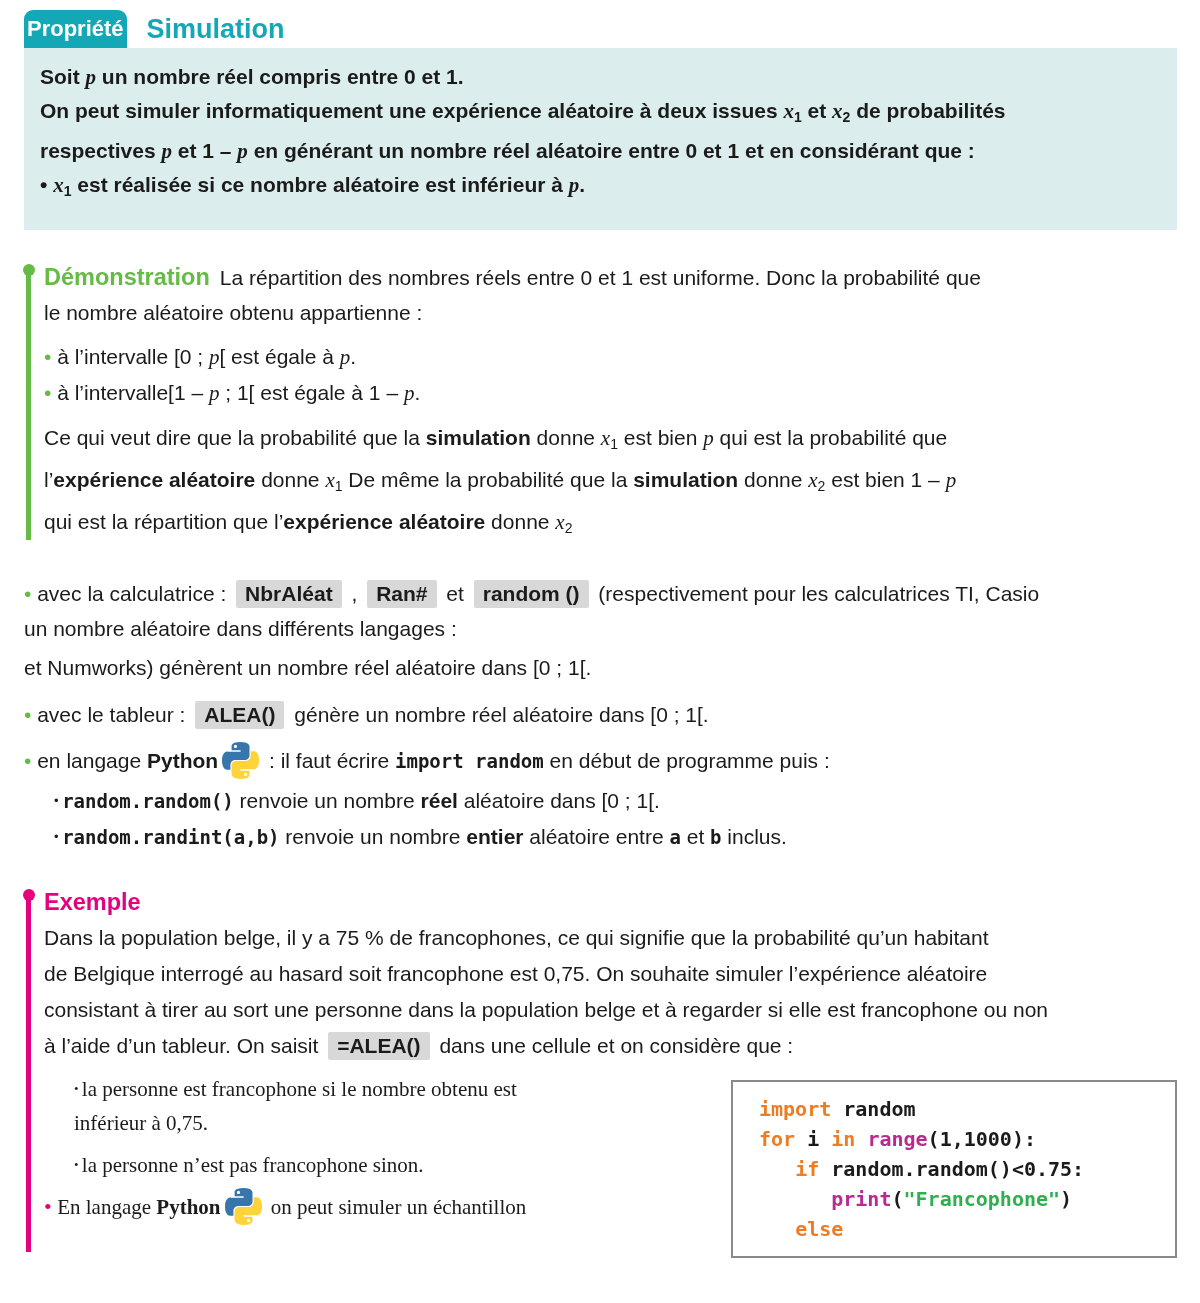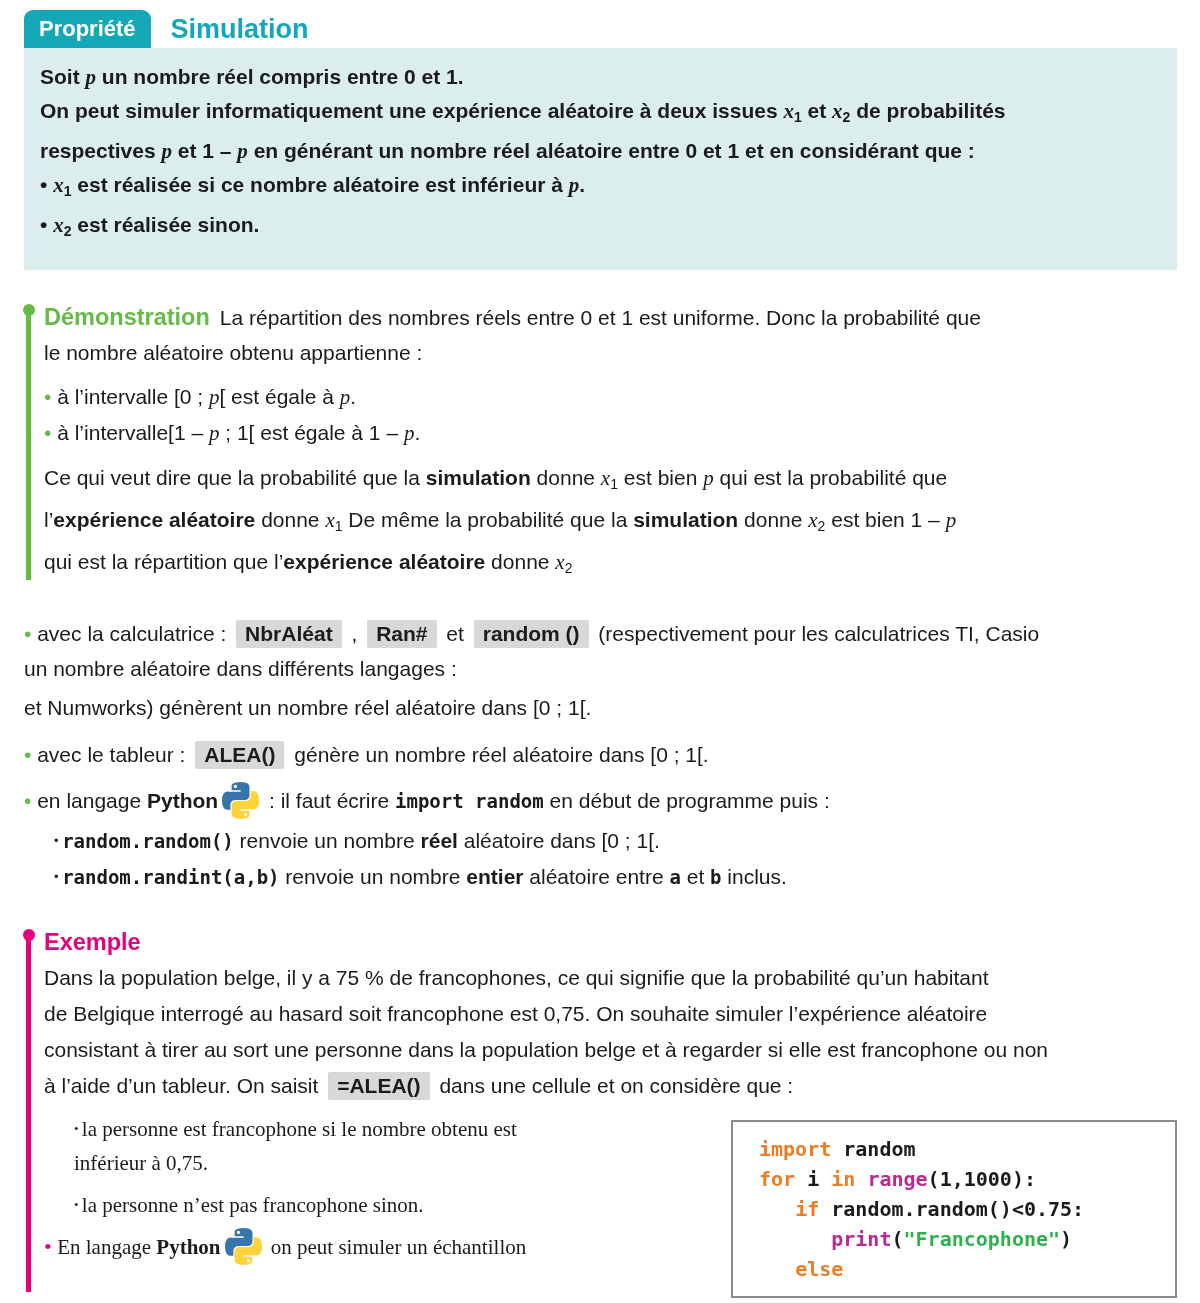--- a/index.html
+++ b/index.html
@@ -6,21 +6,21 @@
   body{
     width:1200px;height:1303px;background:#ffffff;
     font-family:"Liberation Sans",sans-serif;color:#1b1b1b;
   }
   .page{position:relative;padding:10px 23px 0 24px;}
 
   
   .header{display:flex;align-items:flex-end;}
   .badge{
     display:inline-block;background:#14a8b6;color:#fff;font-weight:bold;
-    font-size:22px;line-height:38px;padding:0 15px;border-radius:9px 9px 0 0;
+    font-size:22px;line-height:38px;padding:0 3px;border-radius:9px 9px 0 0;
   }
   .lesson-title{color:#14a8b6;font-weight:bold;font-size:27px;line-height:38px;margin-left:20px;}
 
   
   .propbox{background:#dcedee;padding:12px 16px 22px;width:1121px;}
   .pline{font-size:21px;line-height:33px;font-weight:bold;white-space:nowrap;}
 
   
   .dline{font-size:21px;line-height:35px;white-space:nowrap;}
 
@@ -75,21 +75,20 @@
   <div class="header">
     <span class="badge">Propriété</span>
     <span class="lesson-title">Simulation</span>
   </div>
 
   <div class="propbox">
     <div class="pline"><span>Soit </span><span class="i">p</span><span> un nombre réel compris entre 0 et 1.</span></div>
     <div class="pline"><span>On peut </span><span class="b">simuler</span><span> informatiquement une expérience aléatoire à deux issues </span><span class="i">x</span><span class="sub">1</span><span> et </span><span class="i">x</span><span class="sub">2</span><span> de probabilités</span></div>
     <div class="pline"><span>respectives </span><span class="i">p</span><span> et 1 – </span><span class="i">p</span><span> en générant un nombre réel aléatoire entre 0 et 1 et en considérant que :</span></div>
     <div class="pline"><span>• </span><span class="i">x</span><span class="sub">1</span><span> est réalisée si ce nombre aléatoire est inférieur à </span><span class="i">p</span><span>.</span></div>
-    <div class="pline"><span>• </span><span class="i">x</span><span class="sub">2</span><span> est réalisée sinon.</span></div>
   </div>
 
   <div class="sect">
     <span class="vdot bg-g"></span>
     <span class="vbar bg-g"></span>
     <div class="dline">
       <span class="headg">Démonstration</span><span><span>La répartition des nombres réels entre 0 et 1 est uniforme. Donc la probabilité que</span></span>
     </div>
     <div class="dline"><span>le nombre aléatoire obtenu appartienne :</span></div>
     <div class="dline gap-top"><span class="gb">• </span><span>à l’intervalle [0 ; </span><span class="i">p</span><span>[ est égale à </span><span class="i">p</span><span>.</span></div>

